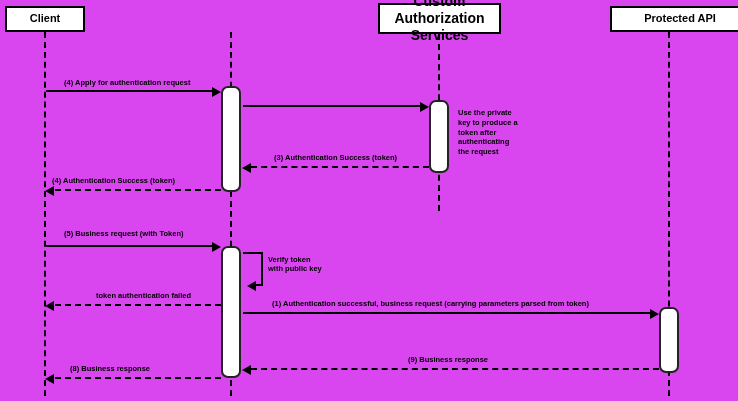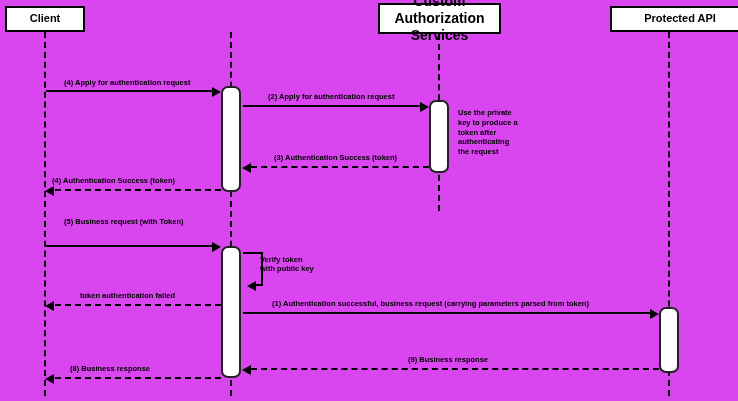--- a/index.html
+++ b/index.html
@@ -58,50 +58,49 @@
   <div class="act" style="left:429px;top:100px;height:69px"></div>
   <div class="act" style="left:221px;top:246px;height:128px"></div>
   <div class="act" style="left:659px;top:307px;height:62px"></div>
 
   <div class="mline" style="left:46px;top:90px;width:166px"></div>
   <div class="head-r" style="left:212px;top:87px"></div>
   <div class="mlabel" style="left:64px;top:78px">(4) Apply for authentication request</div>
 
   <div class="mline" style="left:243px;top:105px;width:177px"></div>
   <div class="head-r" style="left:420px;top:102px"></div>
-  <div class="mlabel" style="left:268px;top:92px">(2) Apply for authentication request</div>
 
   <div class="note" style="left:458px;top:108px;width:84px">Use the private
 key to produce a
 token after
 authenticating
 the request</div>
 
   <div class="mline dashed" style="left:251px;top:166px;width:178px"></div>
   <div class="head-l" style="left:242px;top:163px"></div>
   <div class="mlabel" style="left:274px;top:153px">(3) Authentication Success (token)</div>
 
   <div class="mline dashed" style="left:55px;top:189px;width:166px"></div>
   <div class="head-l" style="left:45px;top:186px"></div>
   <div class="mlabel" style="left:52px;top:176px">(4) Authentication Success (token)</div>
 
   <div class="mline" style="left:46px;top:245px;width:166px"></div>
   <div class="head-r" style="left:212px;top:242px"></div>
-  <div class="mlabel" style="left:64px;top:217px">(5) Business request (with Token)</div>
+  <div class="mlabel" style="left:64px;top:229px">(5) Business request (with Token)</div>
 
   <div class="mline" style="left:243px;top:252px;width:20px"></div>
   <div class="vline" style="left:261px;top:252px;height:33px"></div>
   <div class="mline" style="left:256px;top:284px;width:7px"></div>
   <div class="head-l" style="left:247px;top:281px"></div>
-  <div class="mlabel" style="left:260px;top:255px">Verify token
+  <div class="mlabel" style="left:268px;top:255px">Verify token
 with public key</div>
 
   <div class="mline dashed" style="left:55px;top:304px;width:166px"></div>
   <div class="head-l" style="left:45px;top:301px"></div>
-  <div class="mlabel" style="left:80px;top:291px">token authentication failed</div>
+  <div class="mlabel" style="left:96px;top:291px">token authentication failed</div>
 
   <div class="mline" style="left:243px;top:312px;width:407px"></div>
   <div class="head-r" style="left:650px;top:309px"></div>
   <div class="mlabel" style="left:272px;top:299px">(1) Authentication successful, business request (carrying parameters parsed from token)</div>
 
   <div class="mline dashed" style="left:251px;top:368px;width:408px"></div>
   <div class="head-l" style="left:242px;top:365px"></div>
   <div class="mlabel" style="left:408px;top:355px">(9) Business response</div>
 
   <div class="mline dashed" style="left:55px;top:377px;width:166px"></div>

